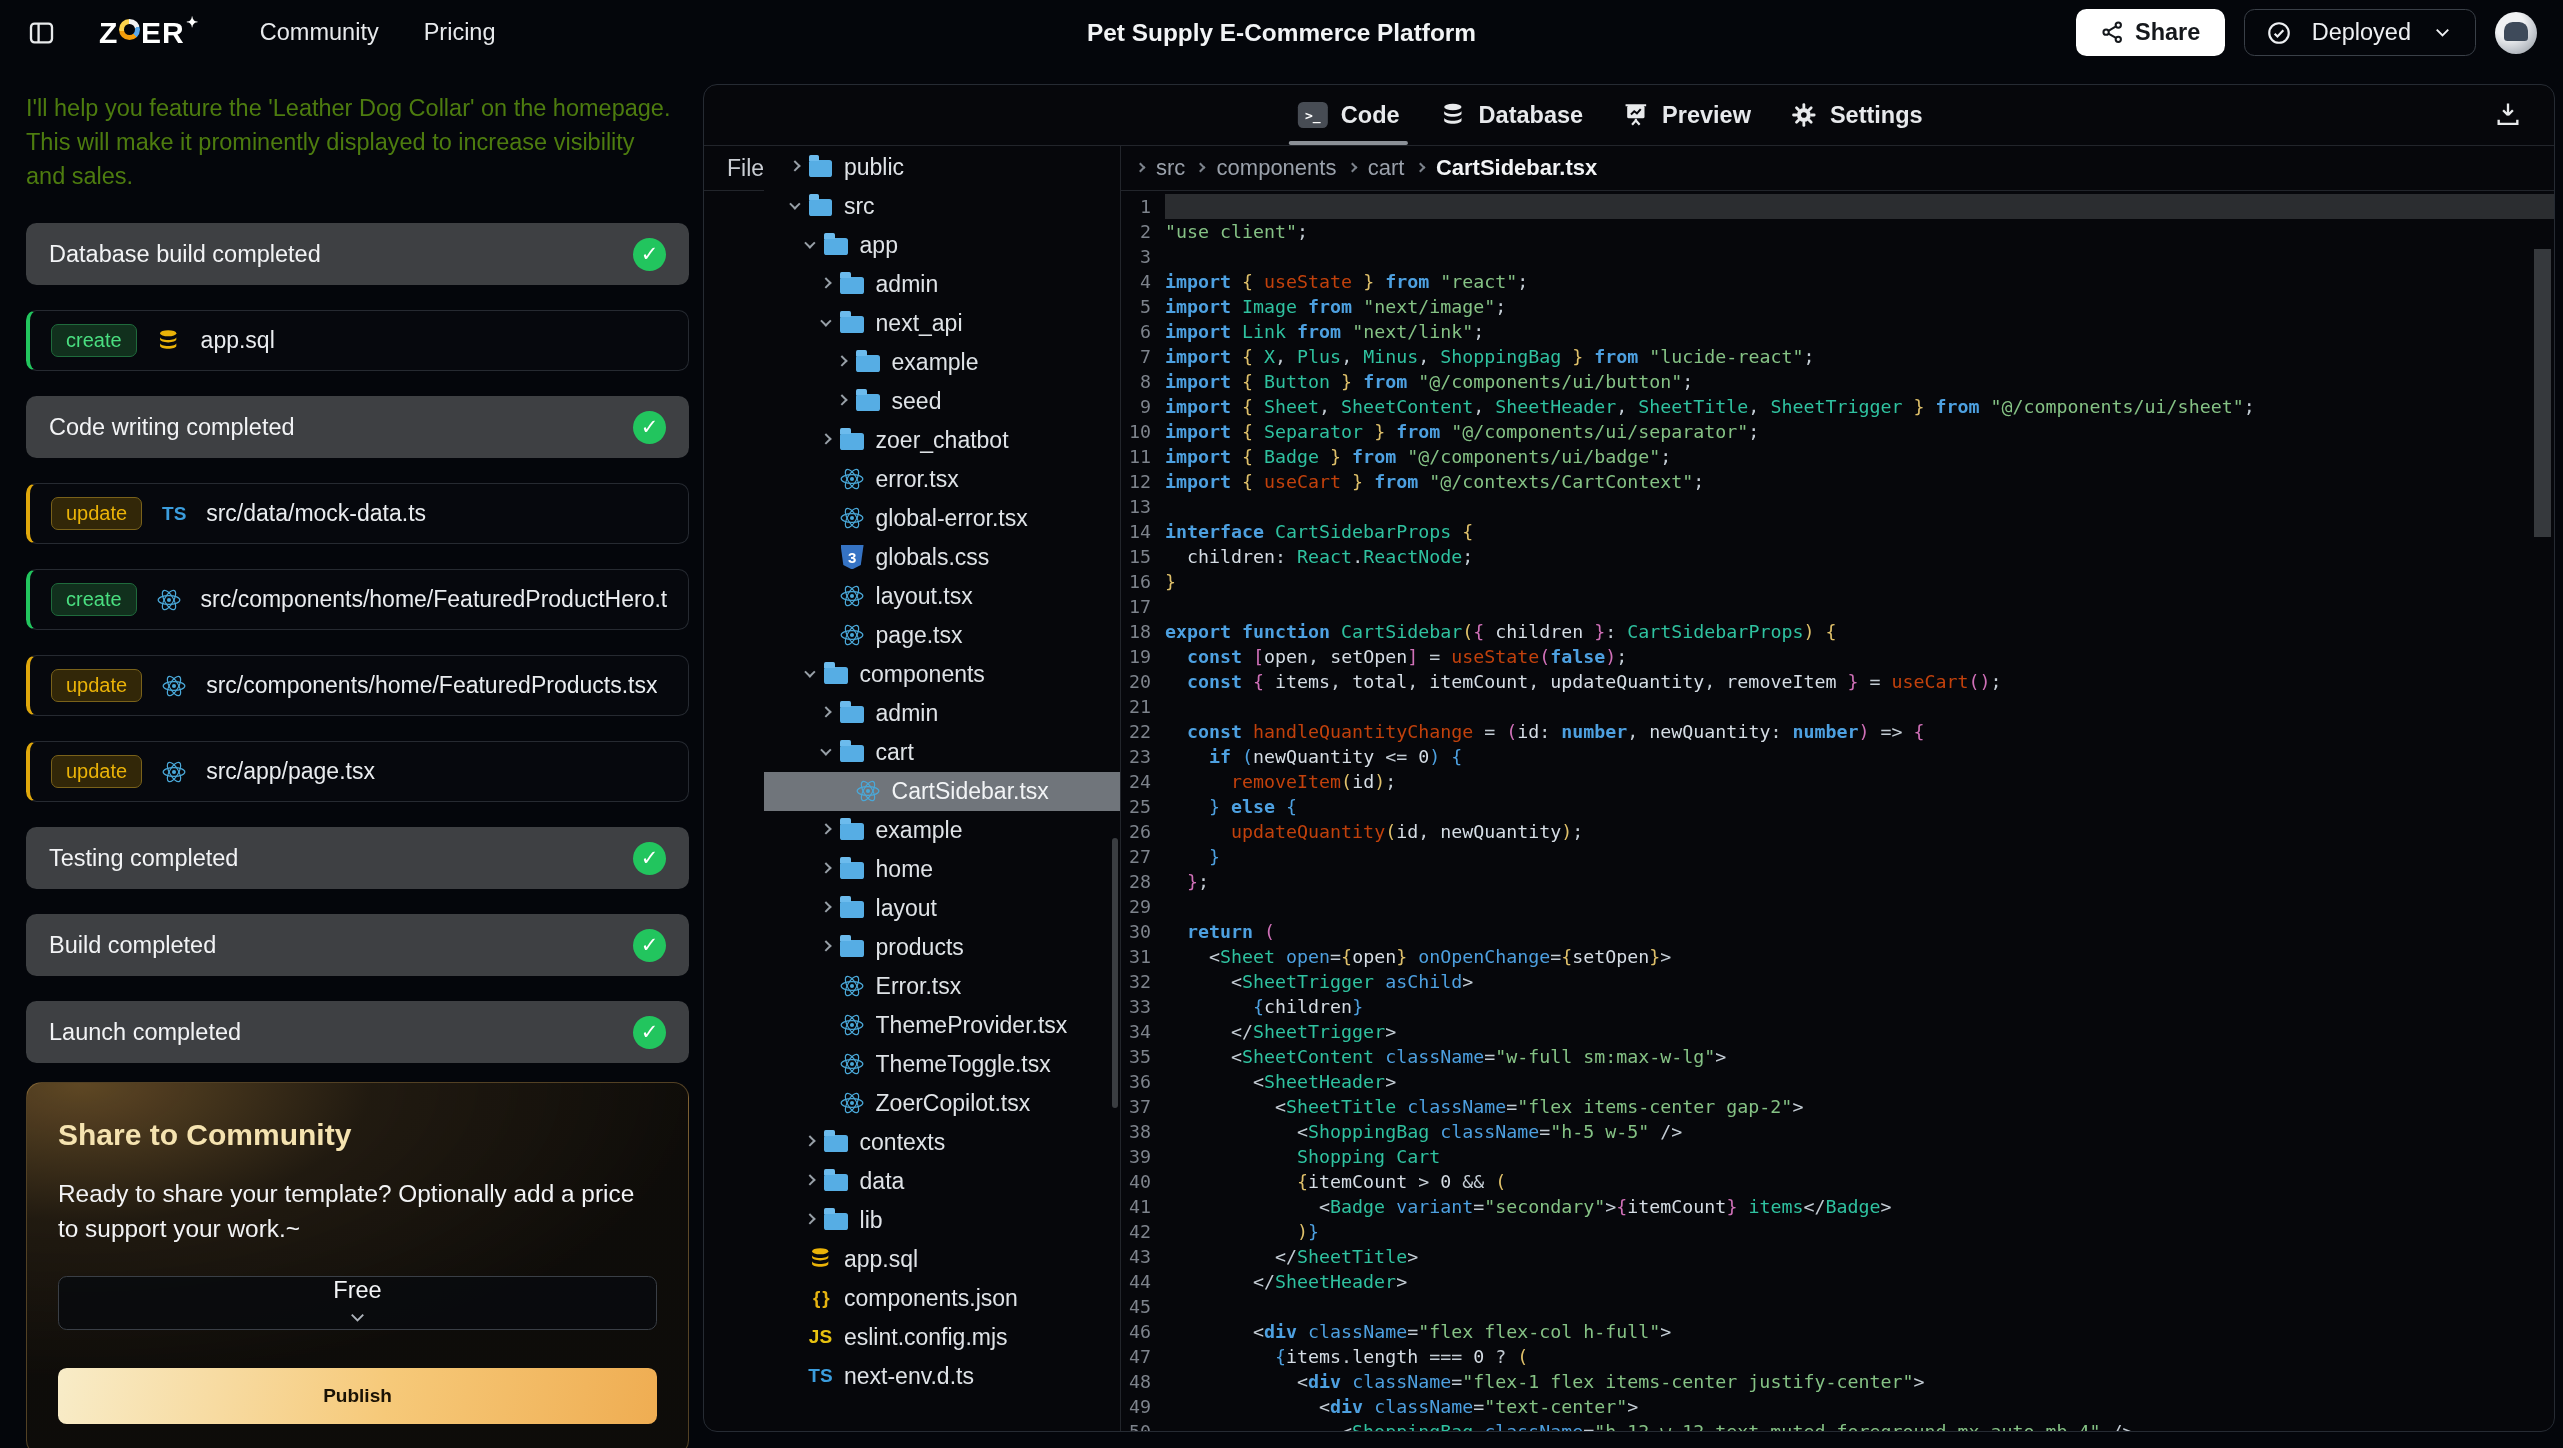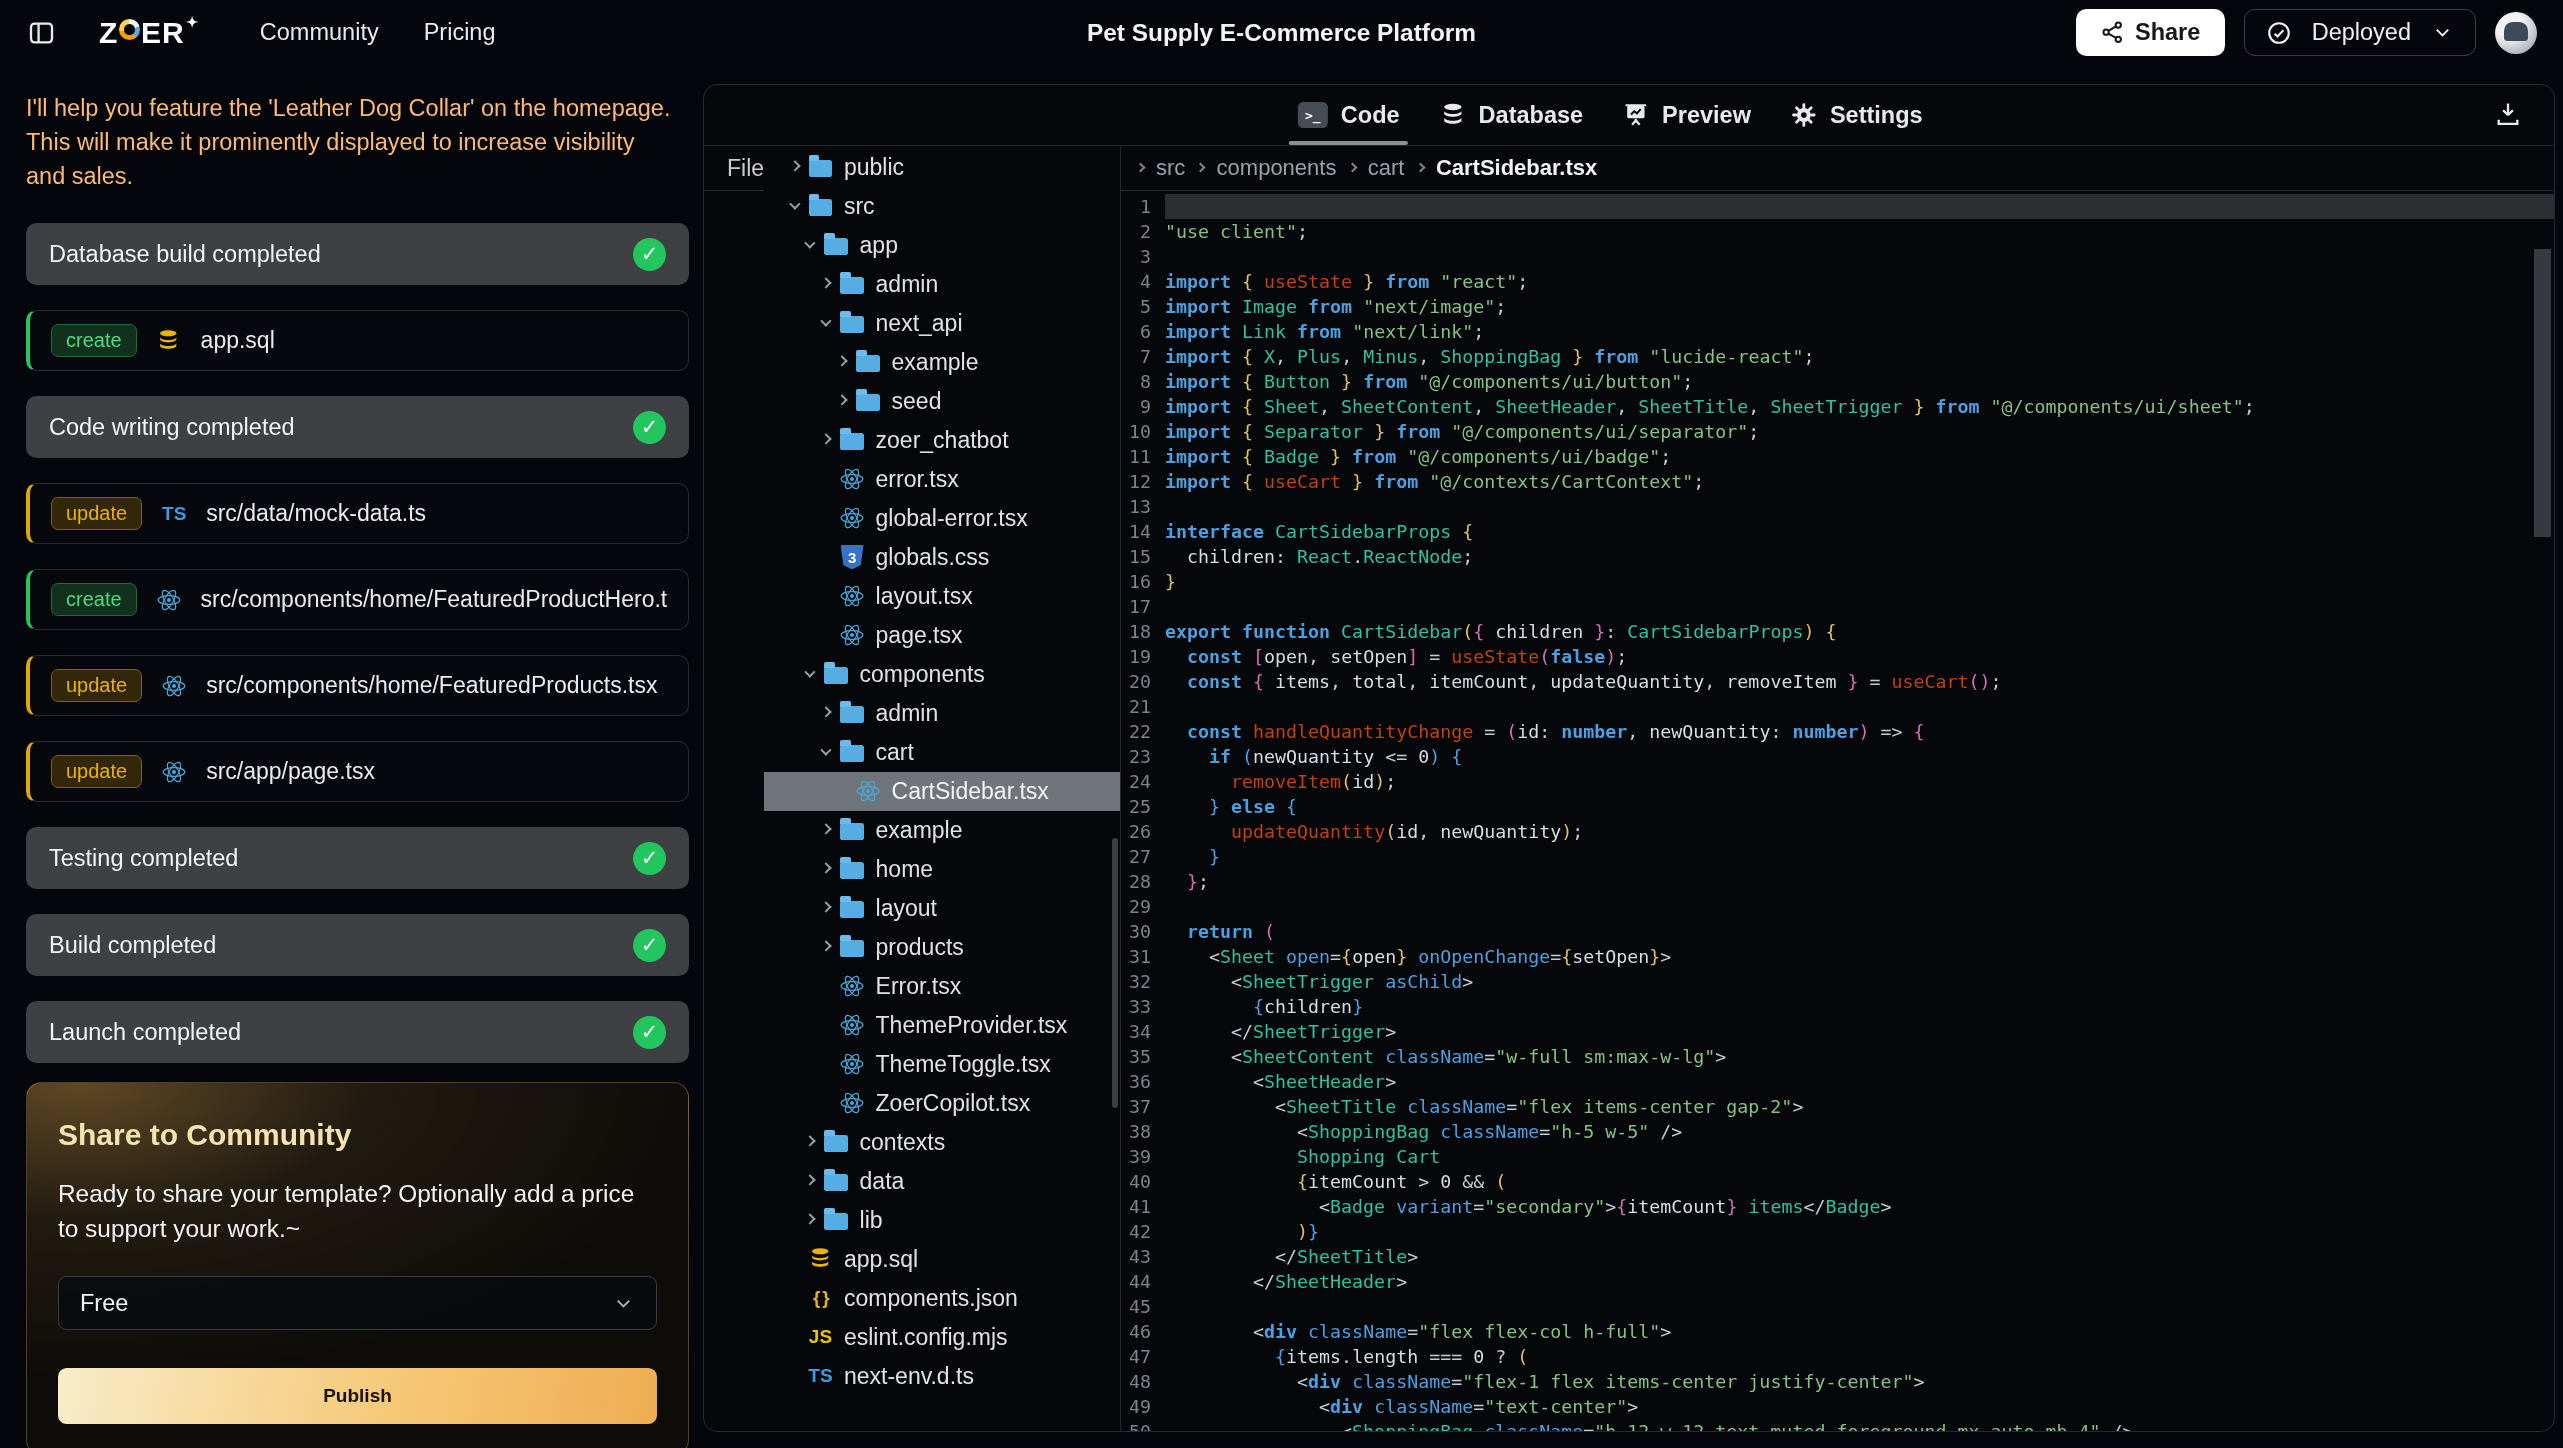--- a/index.html
+++ b/index.html
@@ -32,21 +32,21 @@
                 border:1.3px solid #3a4048; border-radius:10.5px; font-family:inherit; }
   .avatar { width:42px; height:42px; border-radius:50%;
             background:radial-gradient(circle at 35% 30%, #f0f1f3 0 35%, #c9cdd3 60%, #8d939b 100%);
             position:relative; overflow:hidden; }
   .avatar::after { content:""; position:absolute; left:8.7px; top:10.5px; width:24.4px; height:19px;
                    border-radius:8.7px 8.7px 3.5px 3.5px; background:#3e4a5a; }
 
   
   aside { position:absolute; left:0; top:65px; width:703px; height:1384px;
           padding:26px 14px 12.2px 26px; display:flex; flex-direction:column; }
-  .intro { font-size:23.5px; line-height:34px; color:#fdba74; margin-bottom:30px; padding-right:8.7px; }
+  .intro { font-size:23.5px; line-height:34px; color:#4d7c0f; margin-bottom:30px; padding-right:8.7px; }
   #feed { display:flex; flex-direction:column; gap:25px; }
   .step-card { background:#3e4043; border-radius:10.5px; min-height:62px; display:flex;
                align-items:center; justify-content:space-between; padding:0 23px;
                color:#f2f3f5; font-size:23.5px; cursor:pointer; }
   .check { width:33px; height:33px; border-radius:50%; background:#22c55e; color:#fff;
            display:flex; align-items:center; justify-content:center; font-size:21px; flex:none; }
   .op-card { background:#06080d; border:1.3px solid #262a31; border-radius:10.5px; min-height:61px;
              display:flex; align-items:center; gap:19px; padding:0 21px; cursor:pointer; }
   .op-card.create { border-left:4.4px solid #22c55e; }
   .op-card.update { border-left:4.4px solid #e0a80c; }
@@ -57,21 +57,21 @@
   .ic { width:26px; height:26px; flex:none; display:inline-flex; align-items:center;
         justify-content:center; }
 
   .share-card { margin-top:19px; border-radius:15.7px; border:1.3px solid rgba(212,165,90,.35);
                 padding:35px 31px 31px;
                 background:radial-gradient(130% 110% at 8% 0%, rgba(205,152,72,.42) 0%, rgba(64,48,26,.35) 34%, rgba(14,12,9,.92) 72%), #100e0b; }
   .share-card h2 { font-size:30px; font-weight:700; color:#f5e3b0; margin-bottom:24.4px; }
   .share-card p { font-size:24.4px; line-height:35px; color:#f2f3f5; margin-bottom:30px; }
   .price-select { height:54px; border:1.3px solid #3a3f46; background:rgba(8,10,14,.85);
                   border-radius:8.7px; display:flex; align-items:center; justify-content:space-between;
-                  padding:0 21px; font-size:23.5px; color:#f2f4f6; cursor:pointer; margin-bottom:38px; }
+                  padding:0 21px; font-size:23.5px; color:#f2f4f6; cursor:pointer; margin-bottom:38px;flex-direction:column; }
   .publish-btn { width:100%; height:56px; border:none; border-radius:8.7px; cursor:pointer;
                  background:linear-gradient(100deg,#f8ecc8 0%,#f6c979 55%,#efad52 100%);
                  color:#1a1205; font-weight:700; font-size:19px; font-family:inherit; }
 
   .chat-input { margin-top:auto; position:relative; min-height:138px;
                 border:1.3px solid #2b3036; border-radius:19px; background:#05070b; padding:23px 26px; }
   .placeholder { font-size:23.5px; color:#8d949c; }
   .notif-dot { position:absolute; right:54px; top:51px; width:11.3px; height:15px;
                border-radius:50%; background:#7a5cf0; }
   .send-btn { position:absolute; right:19px; bottom:14px; width:47px; height:47px;

